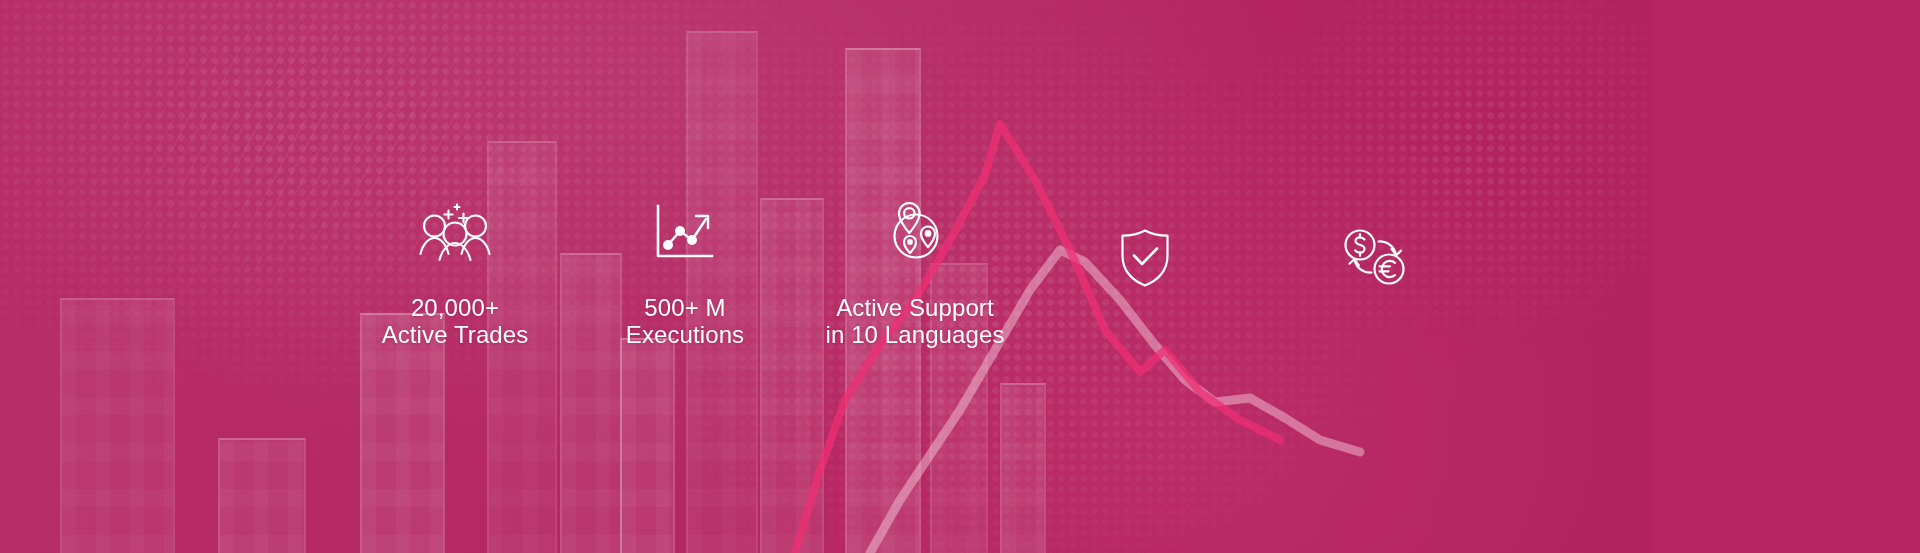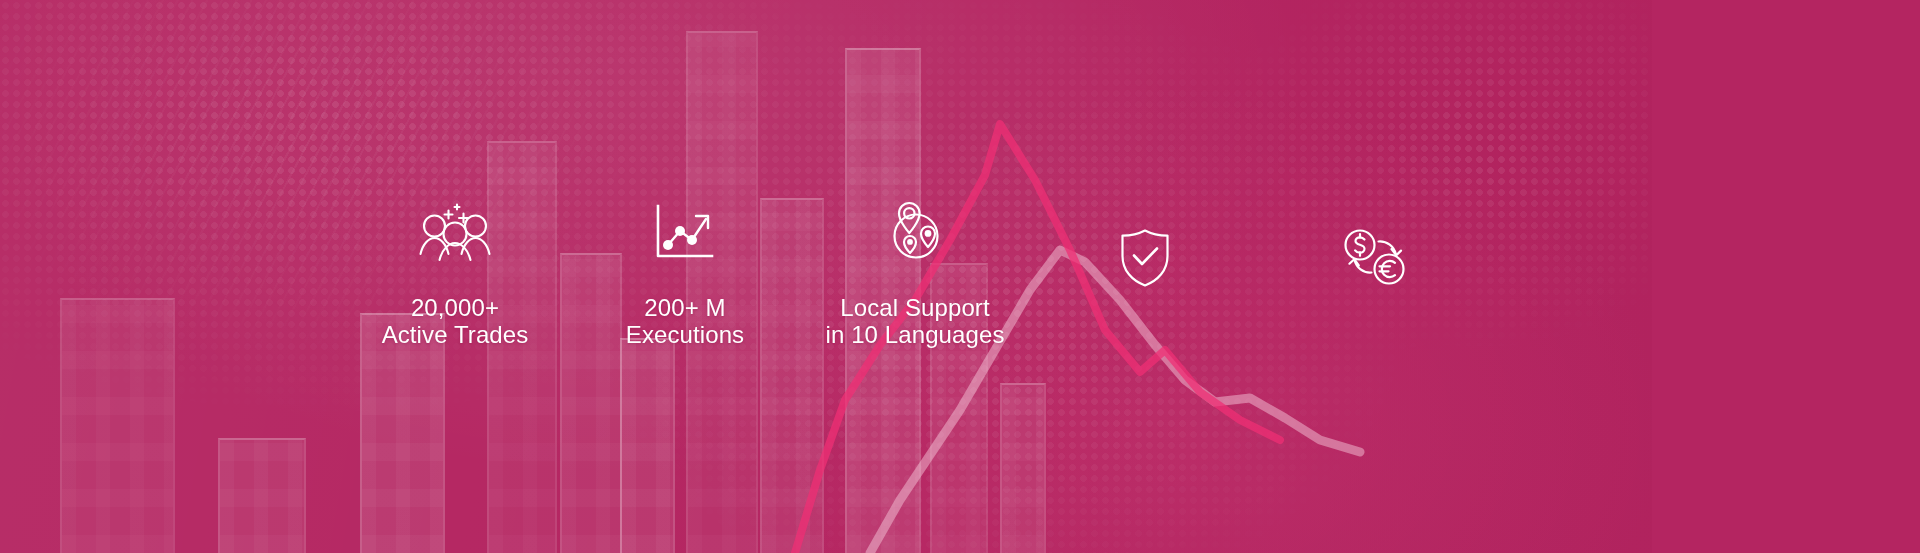--- a/index.html
+++ b/index.html
@@ -212,41 +212,41 @@
             <path d="M42 12 L54 12 L54 24"></path>
           </g>
           <g fill="#ffffff">
             <circle cx="14" cy="41" r="5"></circle>
             <circle cx="26" cy="27" r="5"></circle>
             <circle cx="38" cy="36" r="5"></circle>
           </g>
         </svg>
       </div>
       <div class="stat-text">
-        <span>200+ M</span>
+        <span>500+ M</span>
         <span class="l2">Executions</span>
       </div>
     </div>
 
     <div class="stat">
       <div class="stat-icon">
         <svg width="60" height="58" viewBox="0 0 60 58">
           <g fill="none" stroke="#ffffff" stroke-width="2.2" stroke-linecap="round" stroke-linejoin="round">
             <circle cx="31" cy="34" r="21.5"></circle>
             <path d="M14 11.5 C14 5.7 18.6 1 24.3 1 C30 1 34.6 5.7 34.6 11.5 C34.6 19.5 24.3 31 24.3 31 C24.3 31 14 19.5 14 11.5 Z"></path>
             <circle cx="24.3" cy="11.3" r="5.2"></circle>
             <path d="M36 31.5 C36 27.6 39.1 24.5 43 24.5 C46.9 24.5 50 27.6 50 31.5 C50 37 43 45 43 45 C43 45 36 37 36 31.5 Z"></path>
             <circle cx="43" cy="31.4" r="3.4" fill="#ffffff" stroke="none"></circle>
             <path d="M19 40 C19 36.7 21.7 34 25 34 C28.3 34 31 36.7 31 40 C31 44.7 25 51 25 51 C25 51 19 44.7 19 40 Z"></path>
             <circle cx="25" cy="39.9" r="2.9" fill="#ffffff" stroke="none"></circle>
           </g>
         </svg>
       </div>
       <div class="stat-text">
-        <span>Local Support</span>
+        <span>Active Support</span>
         <span class="l2">in 10 Languages</span>
       </div>
     </div>
 
     <div class="stat">
       <div class="stat-icon">
         <svg width="52" height="58" viewBox="0 0 52 58">
           <g fill="none" stroke="#ffffff" stroke-width="2.2" stroke-linecap="round" stroke-linejoin="round">
             <path d="M26 1.5 C19 5.2 11 6.6 3.5 6.6 L3.5 27 C3.5 41.5 13 51.5 26 56.5 C39 51.5 48.5 41.5 48.5 27 L48.5 6.6 C41 6.6 33 5.2 26 1.5 Z"></path>
             <path d="M15 26.5 L23 35 L38 19.5" stroke-width="2.6"></path>

